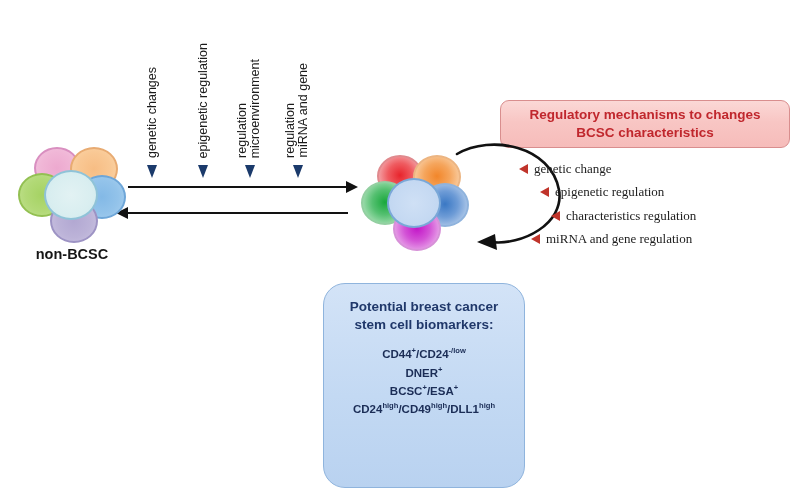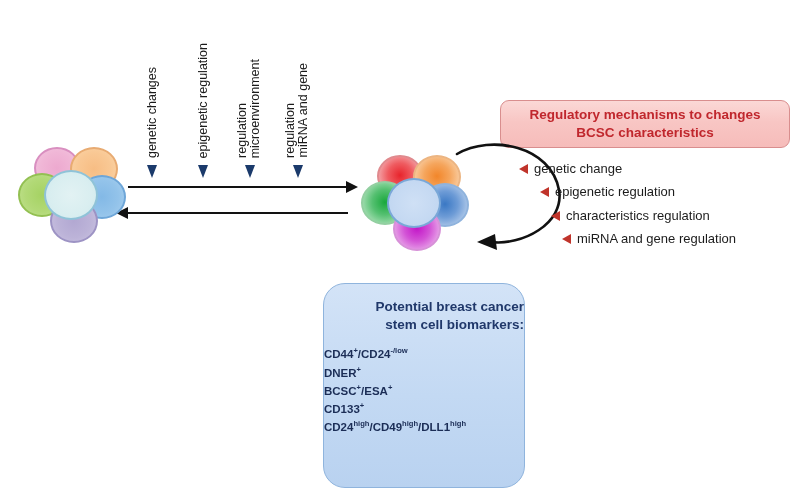--- a/index.html
+++ b/index.html
@@ -113,20 +113,21 @@
     line-height: 1.35;
     white-space: pre-line;
   }
 
   
   .bullet-row {
     position: absolute;
     display: flex;
     align-items: center;
     white-space: nowrap;
+    font-family: Liberation Serif, serif;
   }
   .tri {
     width: 0;
     height: 0;
     border-top: 5px solid transparent;
     border-bottom: 5px solid transparent;
     border-right: 9px solid #c0342b;
     margin-right: 6px;
     flex: 0 0 auto;
   }
@@ -141,27 +142,27 @@
     border-radius: 22px;
     border: 1.3px solid #8fb4dd;
     background: linear-gradient(180deg, #d3e3f7 0%, #c3d9f3 55%, #b9d2f0 100%);
     box-sizing: border-box;
     padding-top: 14px;
   }
   .blue-title {
     font-size: 13.5px;
     font-weight: bold;
     color: #20386a;
-    text-align: right;
+    text-align: center;
     line-height: 1.35;
     white-space: pre-line;
   }
   .marker-list {
     margin-top: 11px;
-    text-align: left;
+    text-align: center;
   }
   .marker {
     font-size: 11.5px;
     font-weight: bold;
     color: #1b2d56;
     line-height: 1.58;
     white-space: nowrap;
   }
   .marker sup {
     font-size: 7.6px;
@@ -215,20 +216,21 @@
   <div class="harrow-l" style="left:116px; top:207px;"></div>
 
 
   <div class="cluster" style="left:12px; top:145px;">
     <div class="cell" style="left:22px; top:2px; width:46px; height:42px; background:radial-gradient(circle at 50% 50%, #eda9cf 0%, #f0b6d6 55%, #f3c6e0 100%); border:2px solid #d98fc0;"></div>
     <div class="cell" style="left:58px; top:2px; width:48px; height:44px; background:radial-gradient(circle at 50% 50%, #f7bd84 0%, #f9c894 55%, #fbd6ab 100%); border:2px solid #e8ab72;"></div>
     <div class="cell" style="left:6px; top:28px; width:48px; height:44px; background:radial-gradient(circle at 50% 50%, #a5d263 0%, #b2d977 55%, #c3e293 100%); border:2px solid #93c052;"></div>
     <div class="cell" style="left:66px; top:30px; width:48px; height:44px; background:radial-gradient(circle at 50% 50%, #83b9e6 0%, #93c3ea 55%, #a9d0ef 100%); border:2px solid #6ea6d8;"></div>
     <div class="cell" style="left:38px; top:54px; width:48px; height:44px; background:radial-gradient(circle at 50% 50%, #b2a8d2 0%, #bcb3d8 55%, #cbc4e2 100%); border:2px solid #9d93c4;"></div>
     <div class="cell" style="left:32px; top:25px; width:54px; height:50px; background:radial-gradient(circle at 50% 50%, #e2f2f3 0%, #d9eef0 60%, #cfe9ec 100%); border:2.2px solid #8fc3d8;"></div>
+    <div class="cluster-label" style="left:-8px; top:100px; width:136px;">non-BCSC</div>
   </div>
 
   <div class="cluster" style="left:355px; top:153px;">
     <div class="cell" style="left:22px; top:2px; width:46px; height:42px; background:radial-gradient(circle at 50% 48%, #e8242c 0%, #ef5b60 42%, #f4a7ab 78%, #f6c3c6 100%); border:2px solid #e08a8e;"></div>
     <div class="cell" style="left:58px; top:2px; width:48px; height:44px; background:radial-gradient(circle at 50% 48%, #f2862a 0%, #f5a55c 42%, #f9cda1 78%, #fbdcbc 100%); border:2px solid #ecb582;"></div>
     <div class="cell" style="left:6px; top:28px; width:48px; height:44px; background:radial-gradient(circle at 50% 48%, #19a83c 0%, #55c071 42%, #a4deb2 78%, #c4e9cd 100%); border:2px solid #93cfa1;"></div>
     <div class="cell" style="left:66px; top:30px; width:48px; height:44px; background:radial-gradient(circle at 50% 48%, #3a78c4 0%, #6d9bd6 42%, #aec8e9 78%, #c6d9f0 100%); border:2px solid #8fb3dd;"></div>
     <div class="cell" style="left:38px; top:54px; width:48px; height:44px; background:radial-gradient(circle at 50% 48%, #c315c8 0%, #d353d6 42%, #e7a4e8 78%, #efc2f0 100%); border:2px solid #d791d8;"></div>
     <div class="cell" style="left:32px; top:25px; width:54px; height:50px; background:radial-gradient(circle at 50% 50%, #cfe0f5 0%, #c5d9f2 60%, #bcd3ef 100%); border:2.2px solid #7aa8d8;"></div>
   </div>
@@ -248,30 +250,29 @@
     <span class="bullet-text">genetic change</span>
   </div>
   <div class="bullet-row" style="left:540px; top:184px;">
     <span class="tri"></span>
     <span class="bullet-text">epigenetic regulation</span>
   </div>
   <div class="bullet-row" style="left:551px; top:208px;">
     <span class="tri"></span>
     <span class="bullet-text">characteristics regulation</span>
   </div>
-  <div class="bullet-row" style="left:562px; top:231px;">
+  <div class="bullet-row" style="left:531px; top:231px;">
     <span class="tri"></span>
     <span class="bullet-text">miRNA and gene regulation</span>
   </div>
 
   <div class="bluebox" style="left:323px; top:283px; width:202px; height:205px;">
     <div class="blue-title">Potential  breast cancer
 stem cell biomarkers:</div>
     <div class="marker-list" id="marker-list">
         <div class="marker"><span>CD44</span><sup>+</sup><span>/CD24</span><sup>-/low</sup></div>
         <div class="marker"><span>DNER</span><sup>+</sup></div>
         <div class="marker"><span>BCSC</span><sup>+</sup><span>/ESA</span><sup>+</sup></div>
-        <div class="marker"><span>CD133</span><sup>+</sup></div>
         <div class="marker"><span>CD24</span><sup>high</sup><span>/CD49</span><sup>high</sup><span>/DLL1</span><sup>high</sup></div>
       </div>
   </div>
 
 </div>
 
 </body></html>

